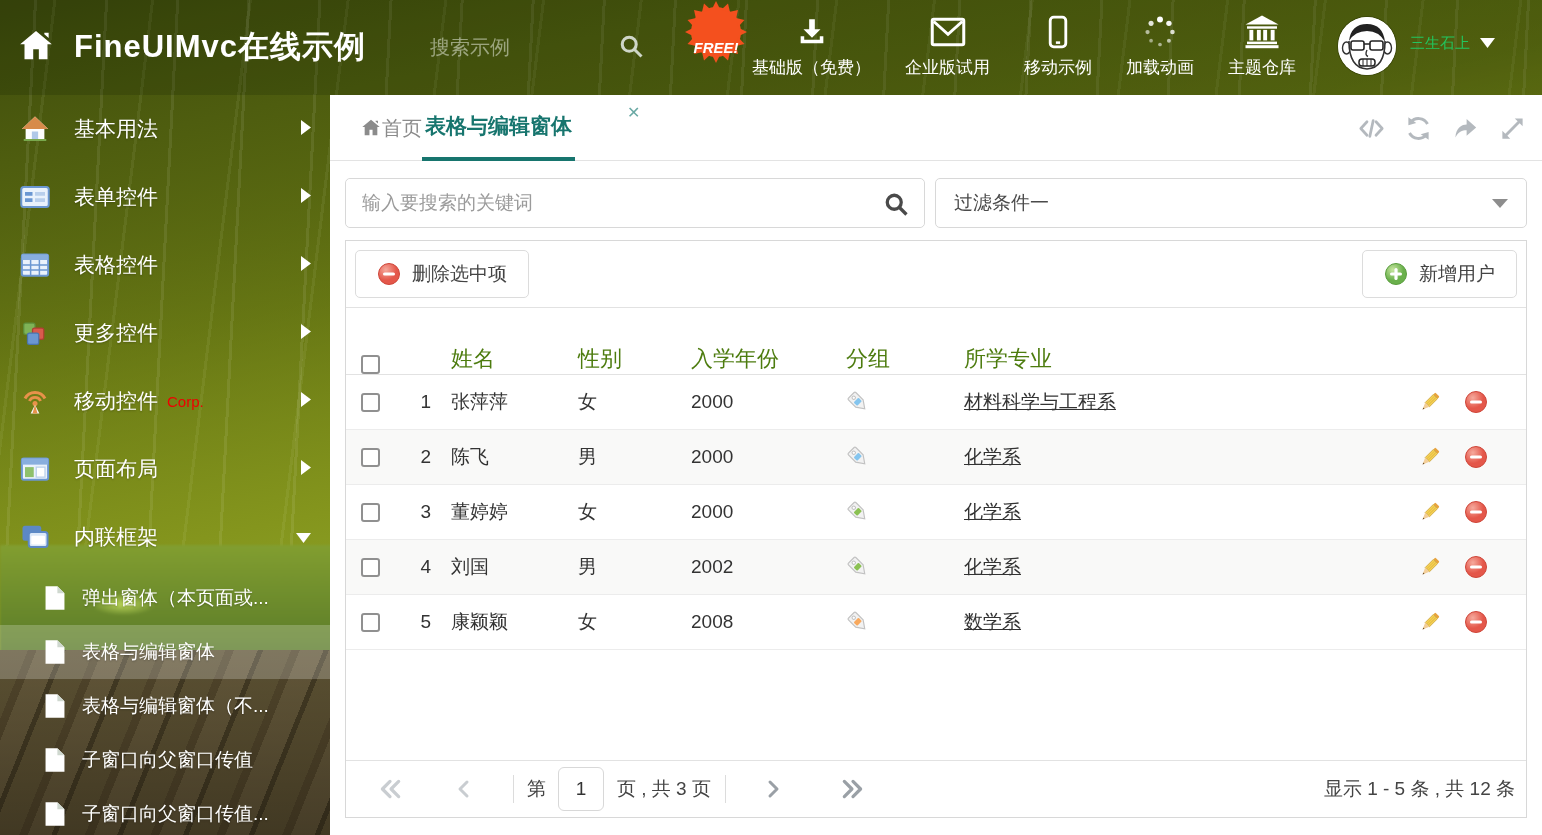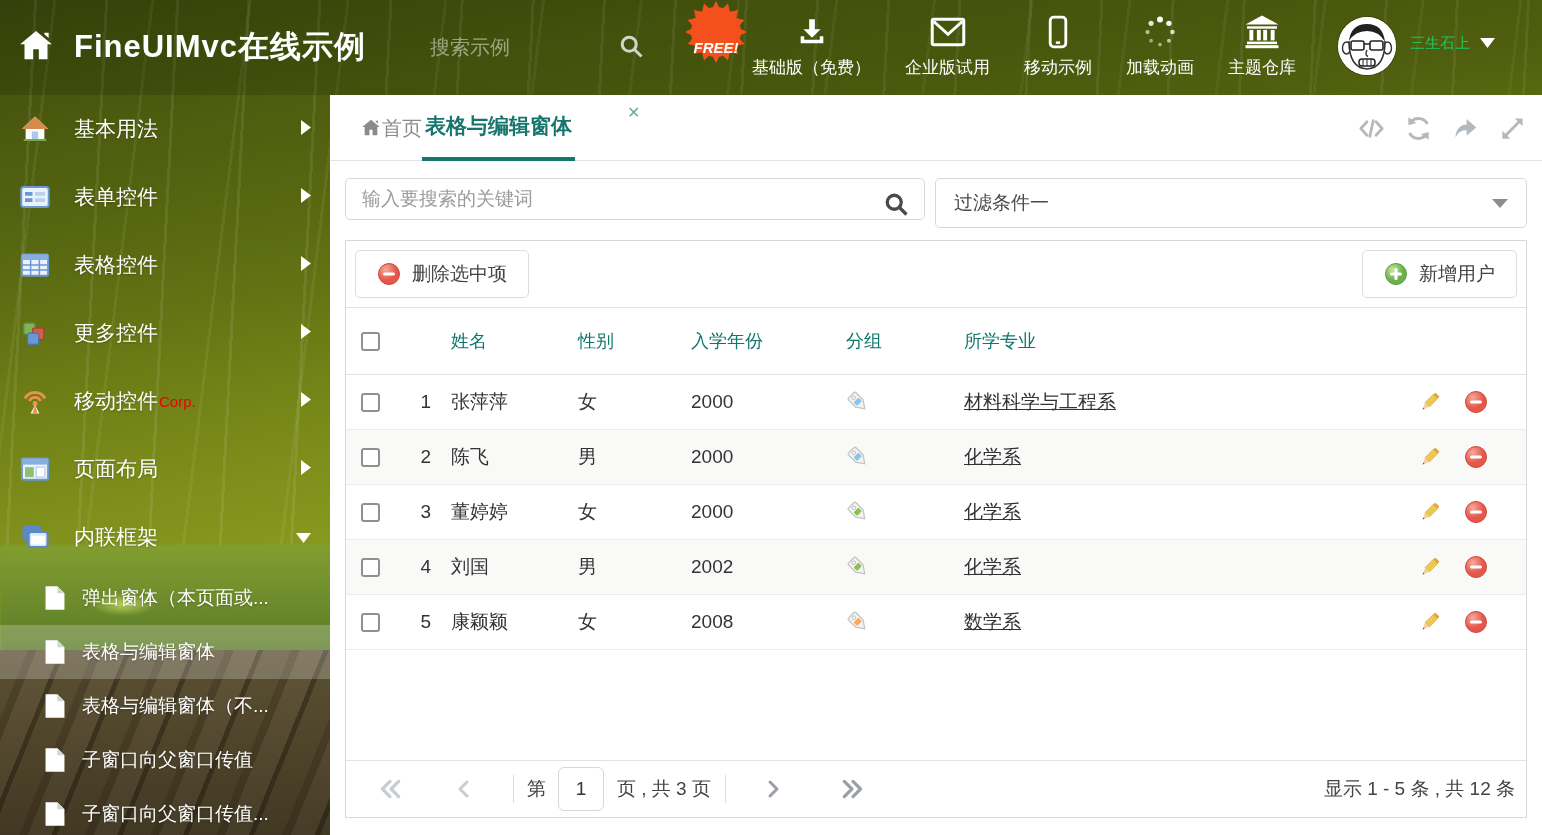--- a/index.html
+++ b/index.html
@@ -44,50 +44,50 @@
   .hnav-item .hlabel { margin-top:5px; color:#fff; font-size:17px; white-space:nowrap; }
   .avatar { position:absolute; left:1338px; top:17px; width:58px; height:58px; border-radius:50%; background:#fff; overflow:hidden; box-shadow:0 0 0 1px rgba(0,0,0,.2); }
   .h-user { position:absolute; left:1410px; top:34px; color:#22c55e; font-size:15px; display:flex; align-items:center; cursor:pointer; }
   .h-user .caret { margin-left:10px; }
 
   
   aside { position:absolute; left:0; top:95px; width:330px; bottom:0; z-index:4; }
   .mitem { height:68px; display:flex; align-items:center; padding:0 20px; color:#fff; font-size:21px; position:relative; cursor:pointer; text-shadow:0 1px 2px rgba(0,0,0,.25); }
   .mitem .micon { width:30px; height:30px; margin-right:24px; flex:0 0 30px; }
   .mitem .chev { position:absolute; right:18px; }
-  .corp-badge { color:#ee0000; font-size:15px; margin-left:1px; text-shadow:none; }
+  .corp-badge { color:#ee0000; font-size:15px; margin-left:9px; text-shadow:none; }
   .subitem { height:54px; display:flex; align-items:center; padding-left:44px; color:#fff; font-size:19px; cursor:pointer; text-shadow:0 1px 2px rgba(0,0,0,.25); }
   .subitem .doc { width:22px; height:26px; margin-right:16px; flex:0 0 22px; }
   .subitem.selected { background:rgba(255,255,255,.22); }
 
   
   main { position:absolute; left:330px; top:95px; right:0; bottom:0; background:#fff; z-index:6; }
 
   .tabbar { position:relative; height:66px; border-bottom:1px solid #e3e3e3; background:#fff; }
   .tab-home { position:absolute; left:30px; top:0; height:66px; display:flex; align-items:center; color:#8b8b8b; font-size:20px; cursor:pointer; }
   .tab-active { position:absolute; left:92px; top:0; width:153px; height:66px; display:flex; align-items:center; justify-content:center; color:#17756e; font-weight:bold; font-size:21px; border-bottom:4px solid #17756e; cursor:pointer; }
   .tab-close { position:absolute; left:297px; top:8px; color:#6aa9a4; font-weight:bold; font-size:16px; cursor:pointer; }
   .tabbar-icons { position:absolute; right:16px; top:20px; display:flex; gap:20px; }
   .tabbar-icons .tbi { cursor:pointer; }
 
   .filter-row { position:absolute; left:15px; top:83px; display:flex; gap:10px; }
-  .search-box { position:relative; width:580px; height:42px; border:1px solid #d8d8d8; border-radius:5px; background:#fff; }
+  .search-box { position:relative; width:580px; height:50px; border:1px solid #d8d8d8; border-radius:5px; background:#fff; }
   .search-box input { width:100%; height:100%; border:none; outline:none; padding:0 52px 0 16px; font-size:19px; color:#333; border-radius:5px; font-family:inherit; }
   .search-box input::placeholder { color:#9b9b9b; }
   .search-box .mag { position:absolute; right:14px; top:11px; }
   .dropdown { width:592px; height:50px; border:1px solid #d8d8d8; border-radius:5px; background:#fff; display:flex; align-items:center; justify-content:space-between; padding:0 18px; font-size:19px; color:#4a4a4a; cursor:pointer; }
   .dd-caret { width:0; height:0; border-left:8px solid transparent; border-right:8px solid transparent; border-top:9px solid #8d8d8d; }
 
   .grid-panel { position:absolute; left:15px; top:145px; width:1182px; height:578px; border:1px solid #d8d8d8; background:#fff; }
   .toolbar { position:relative; height:67px; border-bottom:1px solid #e2e2e2; }
   .btn { position:absolute; top:9px; height:48px; border:1px solid #dcdcdc; border-radius:5px; background:#fff; display:flex; align-items:center; gap:11px; padding:0 21px; font-size:19px; color:#444; cursor:pointer; }
   .btn-delete { left:9px; }
   .btn-add { right:9px; }
 
-  .thead { height:67px; display:flex; align-items:center; border-bottom:1px solid #e2e2e2; color:#0f766e; font-size:18px; }
+  .thead { height:67px; display:flex; align-items:flex-end; border-bottom:1px solid #e2e2e2; color:#4d7c0f; font-size:22px; }
   .trow { height:55px; display:flex; align-items:center; border-bottom:1px solid #ececec; font-size:19px; color:#333; }
   .trow.even { background:#f9f9f8; }
   .c1 { flex:0 0 85px; display:flex; align-items:center; }
   .c1 .cb { margin-left:15px; }
   .c1 .num { margin-left:auto; }
   .c2 { flex:0 0 145px; padding-left:20px; }
   .c3 { flex:0 0 115px; padding-left:2px; }
   .c4 { flex:0 0 155px; }
   .c5 { flex:0 0 118px; display:flex; align-items:center; }
   .c6 { flex:1 1 auto; }

